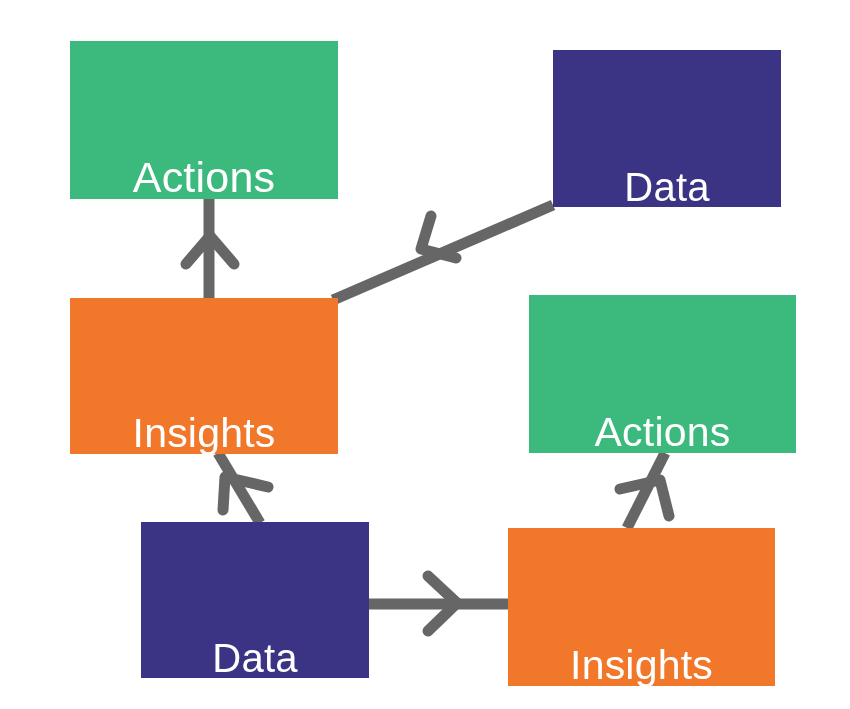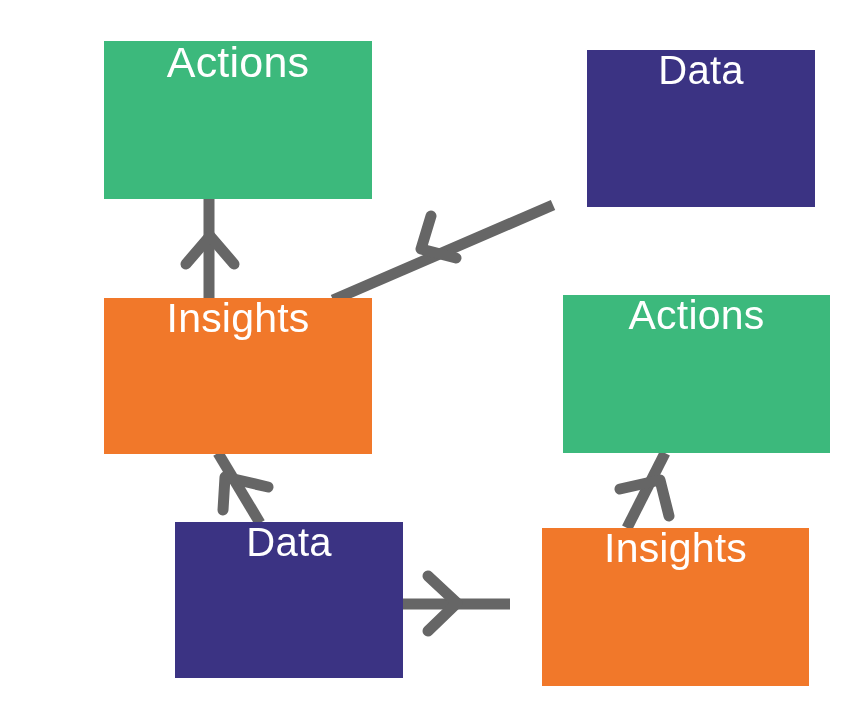--- a/index.html
+++ b/index.html
@@ -21,24 +21,23 @@
     position: absolute;
     left: 0;
     top: 0;
     width: 850px;
     height: 709px;
     pointer-events: none;
   }
   .node {
     position: absolute;
     display: flex;
-    align-items: flex-start;
+    align-items: flex-end;
     justify-content: center;
     box-sizing: border-box;
-    margin-left: 34px;
   }
   .node-label {
     color: #ffffff;
     font-family: "Liberation Sans", sans-serif;
     font-weight: 500;
     letter-spacing: 0.2px;
     line-height: 1;
     white-space: nowrap;
   }
   

